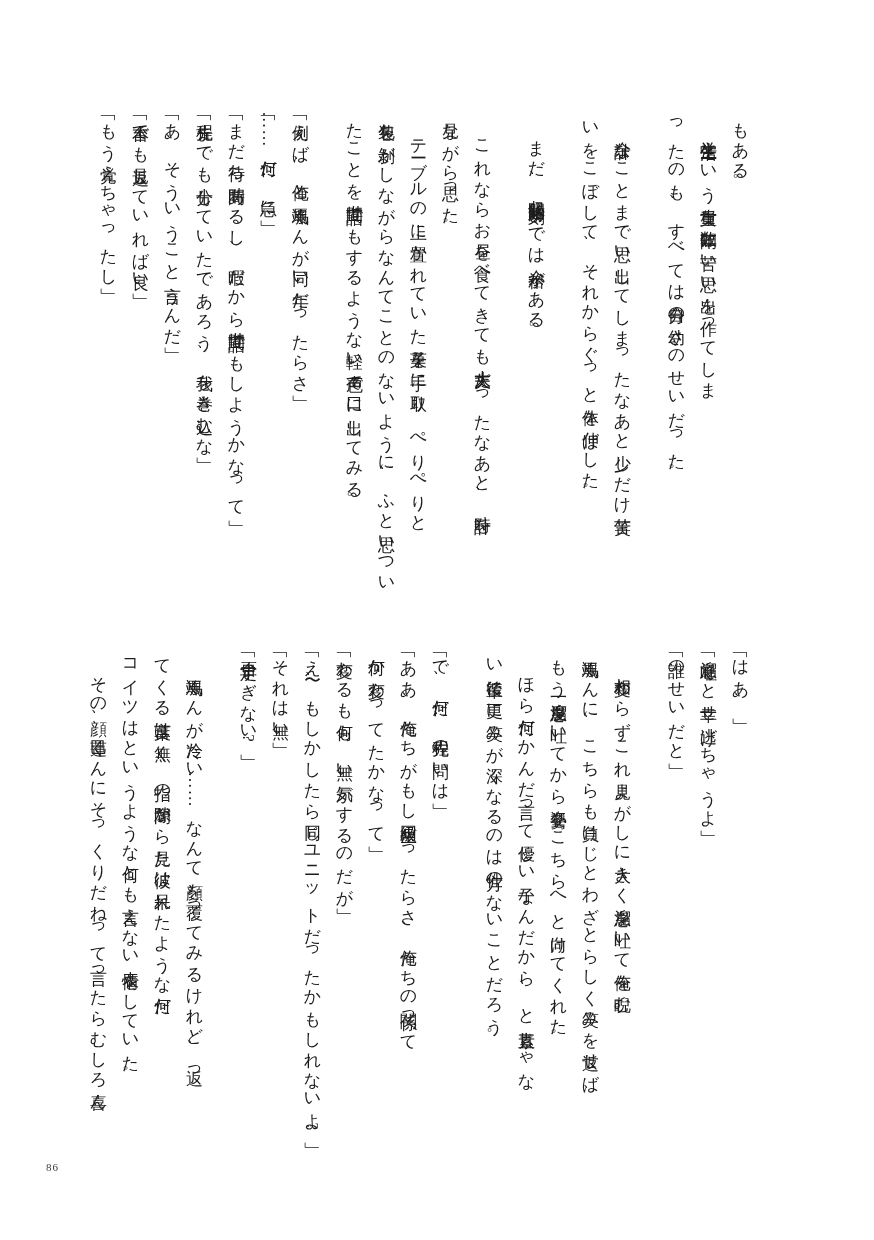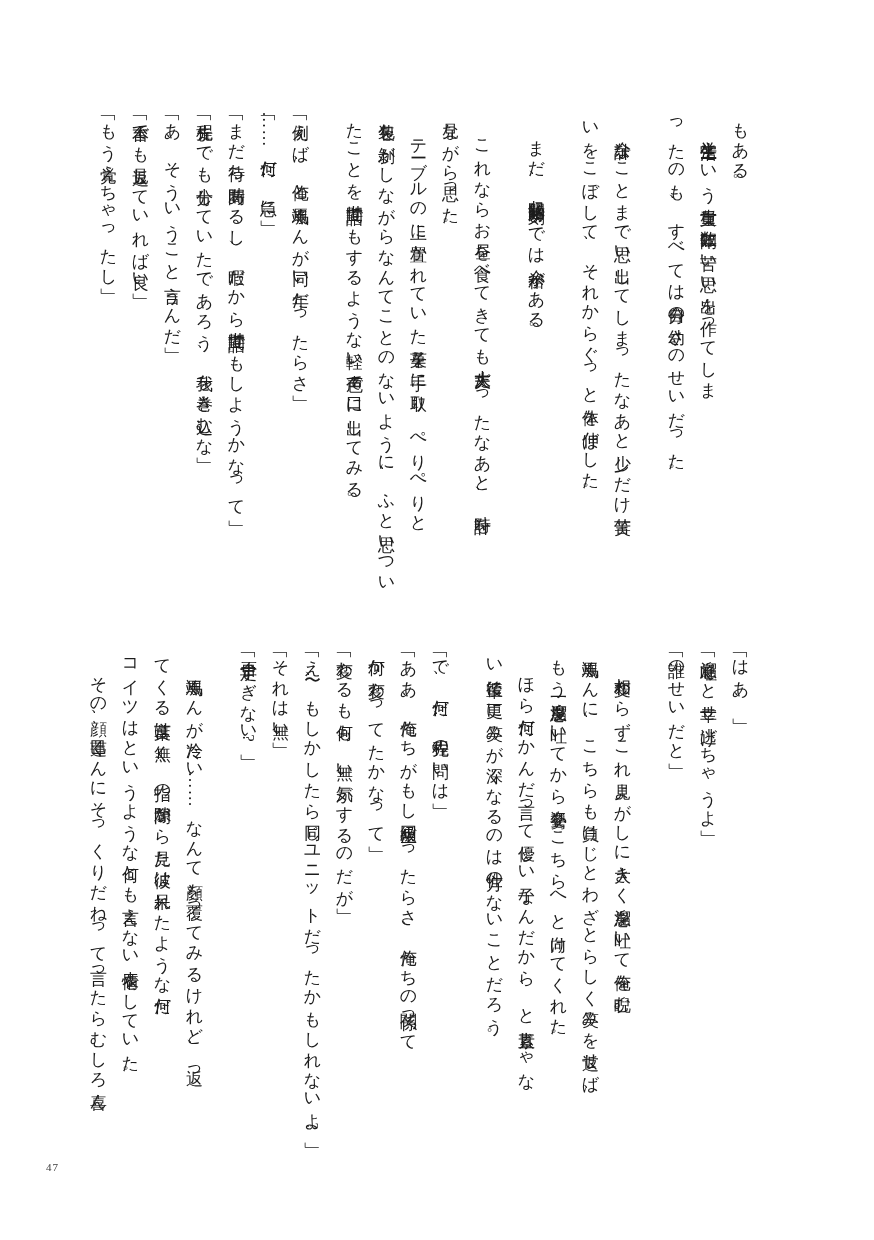--- a/index.html
+++ b/index.html
@@ -81,14 +81,14 @@
       <div class="vcol">何か変わってたかなって」</div>
       <div class="vcol">「変わるも何も、無い気がするのだが」</div>
       <div class="vcol">「え〜、もしかしたら同じユニットだったかもしれないよ?」</div>
       <div class="vcol">「それは無い」</div>
       <div class="vcol">「否定早すぎない?」</div>
       <div class="vcol indent gap">颯馬くんが冷たい……なんて顔を覆ってみるけれど、返っ</div>
       <div class="vcol">てくる言葉は無く、指の隙間から見た彼は呆れたような何だ</div>
       <div class="vcol">コイツはというような何とも言えない表情をしていた。</div>
       <div class="vcol indent">その顔、蓮巳くんにそっくりだねって言ったらむしろ喜ん</div>
     </div>
-  <div class="page-number">47</div>
+  <div class="page-number">86</div>
 </div>
 
 </body></html>

